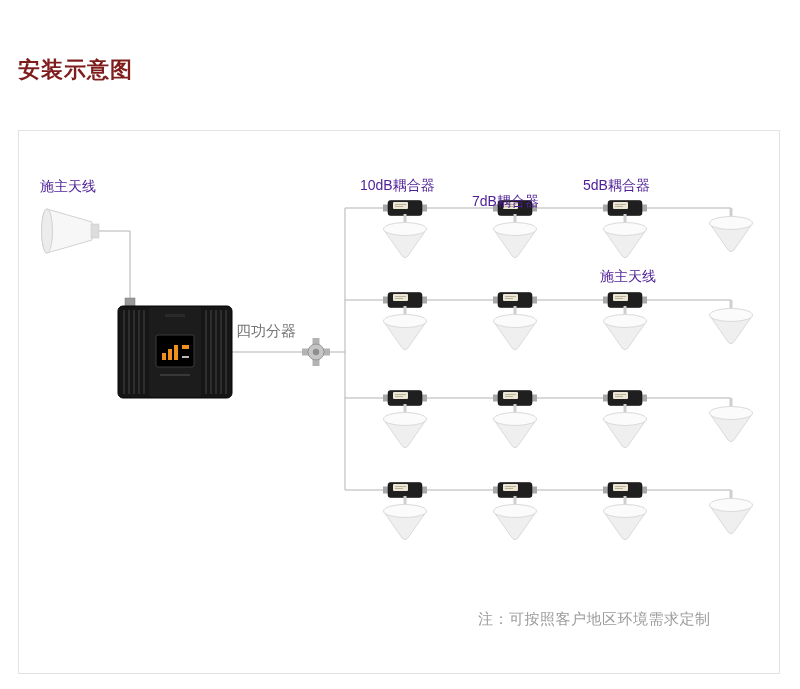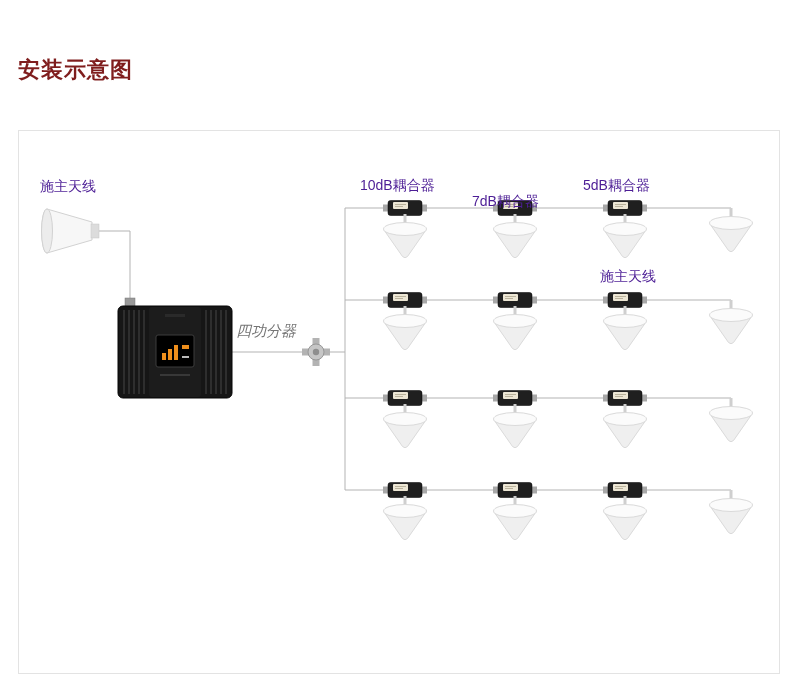--- a/index.html
+++ b/index.html
@@ -130,16 +130,17 @@
   </svg>
 
   <div class="lbl" style="left:40px; top:178px;">施主天线</div>
 
   <div class="lbl lbl-center" style="left:360px; top:177px;">10dB耦合器</div>
   <div class="lbl lbl-center" style="left:472px; top:193px;">7dB耦合器</div>
   <div class="lbl lbl-center" style="left:583px; top:168px;margin-top:9px;">5dB耦合器</div>
 
   <div class="lbl" style="left:600px; top:268px;">施主天线</div>
 
-  <div class="splitter-lbl" style="left:236px; top:322px;font-style:italic;">四功分器</div>
+  <div class="splitter-lbl" style="left:236px; top:322px;">四功分器</div>
 
+  <div class="note">注：可按照客户地区环境需求定制</div>
 
 </div>
 
 </body></html>

